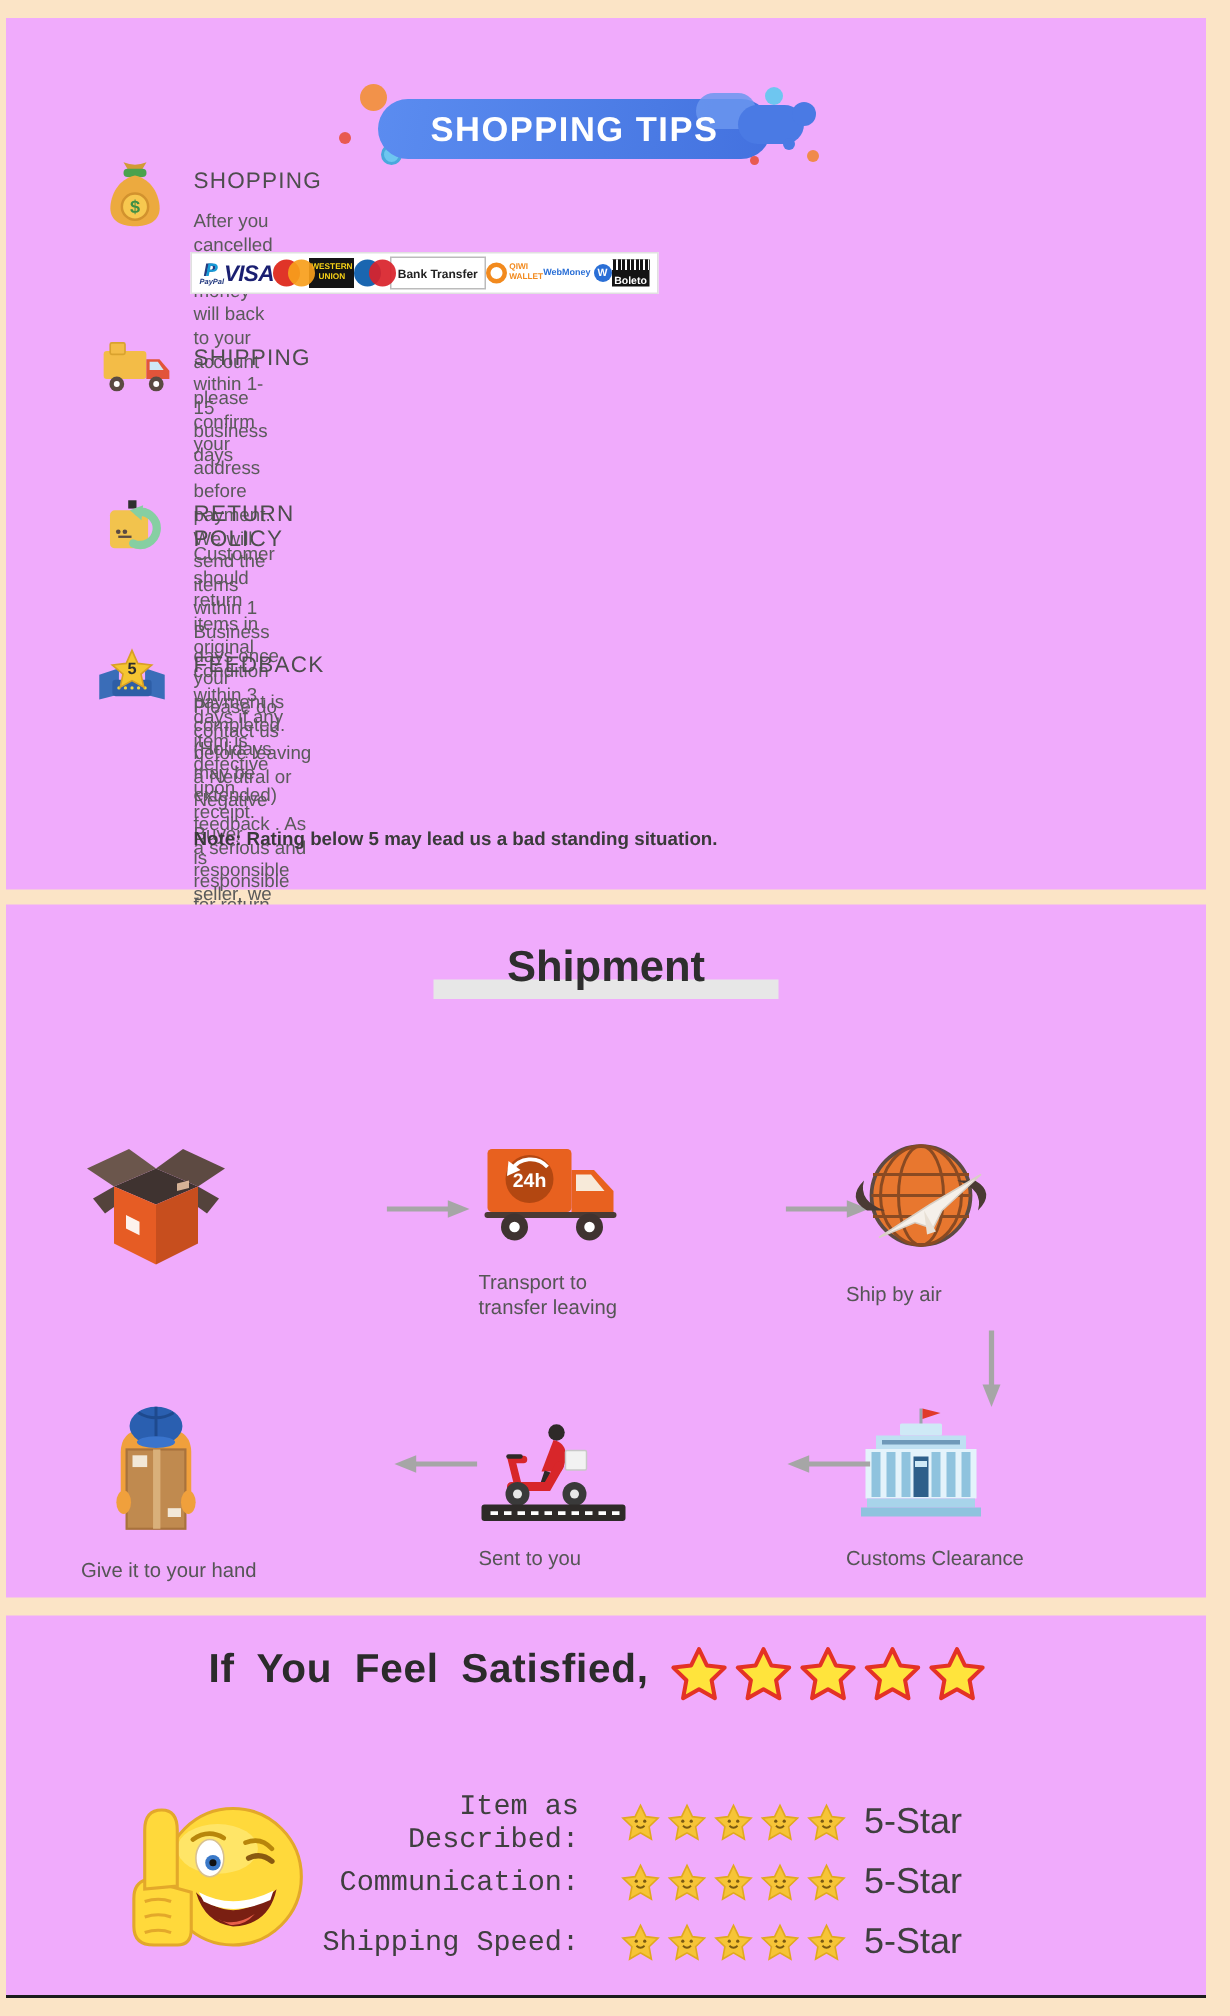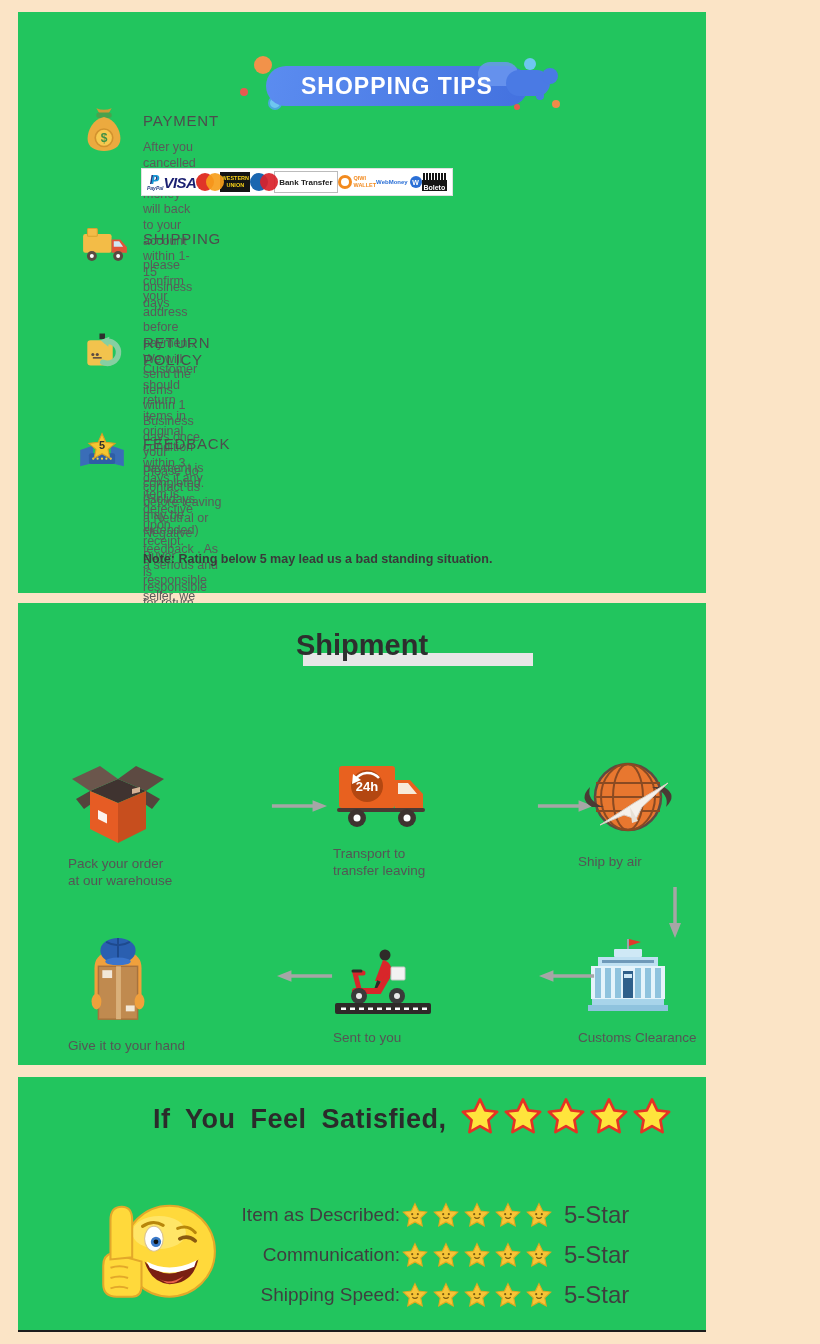--- a/index.html
+++ b/index.html
@@ -1,19 +1,19 @@
 <!DOCTYPE html>
 <html><head>
 <meta charset="utf-8">
 <style>
   * { margin:0; padding:0; box-sizing:border-box; }
   html,body { background:#fbe4c6; }
   body { font-family:"Liberation Sans","DejaVu Sans",sans-serif; }
   .page { position:relative; width:820px; height:1344px; background:#fbe4c6; overflow:hidden; }
-  .card { position:absolute; left:18px; width:688px; background:#22c55e; }
+  .card { position:absolute; left:4px; width:800px; background:#f0abfc; }
   .card1 { top:12px; height:581px; }
   .card2 { top:603px; height:462px; }
   .card3 { top:1077px; height:255px; border-bottom:2px solid #1c1c1c; }
 
   
   .banner-wrap { position:absolute; left:0; top:36px; width:100%; height:66px; }
   .banner-pill { position:absolute; left:248px; top:18px; width:262px; height:40px;
     background:linear-gradient(100deg,#5b8cf0 0%,#4a7ae4 70%,#4371df 100%);
     border-radius:22px; display:flex; align-items:center; justify-content:center; }
   .banner-pill::after{ content:""; position:absolute; right:-22px; top:4px; width:44px; height:26px;
@@ -72,28 +72,28 @@
   .ship-band { position:absolute; left:285px; top:24px; width:230px; height:13px; background:#e7e7e7; }
   .ship-title { position:relative; font-size:29px; font-weight:bold; color:#2e2e2e; font-family:"Liberation Sans",sans-serif; }
   .ship-intro { position:absolute; left:20px; top:76px; width:765px; font-size:14px; color:#444;
     line-height:19px; white-space:pre-line; }
   .step { position:absolute; width:190px; text-align:left; }
   .step-label { font-size:13.5px; color:#555; line-height:17px; white-space:pre-line; margin-top:6px; }
   .flow-arrow { position:absolute; }
 
   
   .sat-h1 { position:absolute; left:135px; top:20px; font-size:27px; font-weight:800; color:#2b2b2b;
-    letter-spacing:.5px; word-spacing:7px; display:flex; align-items:flex-end; gap:14px; }
+    letter-spacing:.5px; word-spacing:7px; display:flex; align-items:flex-start; gap:14px; }
   .sat-h2 { position:absolute; left:135px; top:62px; font-size:27px; font-weight:800; color:#2b2b2b;
     letter-spacing:.5px; word-spacing:6px; }
   .big-stars { display:flex; gap:5px; }
   .thumb-wrap { position:absolute; left:76px; top:108px; }
   .rate-rows { position:absolute; left:190px; top:118px; display:flex; flex-direction:column; }
   .rate-row { display:flex; align-items:center; height:40px; }
-  .rate-label { width:192px; text-align:right; font-size:19px; color:#3f3f3f; margin-right:2px; }
+  .rate-label { width:192px; text-align:right; font-size:19px; color:#3f3f3f; margin-right:28px;font-family:Liberation Mono, monospace; }
   .rate-stars { display:flex; gap:5px; margin-right:12px; }
   .rate-val { font-size:24px; color:#3f3f3f; }
 </style>
 </head>
 <body>
 
 <div class="page">
 
   <div class="card card1">
 
@@ -112,21 +112,21 @@
     </div>
 
     <div class="tip">
       <svg class="tip-icon" style="left:66px; top:94px;" width="40" height="46" viewBox="0 0 36 42">
         <path d="M14 7 L11 2 Q18 5 25 2 L22 7 Z" fill="#d29a35"></path>
         <rect x="11" y="6" width="14" height="5" rx="2.5" fill="#4aa24e"></rect>
         <path d="M18 10 C8 12 3 22 3 30 C3 38 10 41 18 41 C26 41 33 38 33 30 C33 22 28 12 18 10Z" fill="#ecaa3f"></path>
         <circle cx="18" cy="29" r="8" fill="#f7c84f" stroke="#d2922e" stroke-width="1.5"></circle>
         <text x="18" y="33" font-size="11" fill="#3f8f45" font-weight="bold" text-anchor="middle">$</text>
       </svg>
-      <div style="position:absolute; left:125px; top:100px;" class="tip-title">PAYMENT</div>
+      <div style="position:absolute; left:125px; top:100px;" class="tip-title">SHOPPING</div>
       <div style="position:absolute; left:125px; top:128px;" class="tip-body">After you cancelled the order, money will back to your account within 1-15 business days</div>
 
       <div class="pay-strip">
         <span class="logo lg-paypal">
           <span class="pp-p">P</span>
           <span class="pp-t">PayPal</span>
         </span>
         <span class="logo lg-visa">VISA</span>
         <span class="logo mc">
           <i class="mc-red"></i>
@@ -224,22 +224,20 @@
         <polygon points="50,26 78,38 50,50 22,38" fill="#3f3330"></polygon>
         <polygon points="22,38 4,26 32,13 50,26" fill="#6b564c"></polygon>
         <polygon points="50,26 68,13 96,26 78,38" fill="#5d4a42"></polygon>
         <polygon points="22,38 8,46 16,56 30,46" fill="#54433c"></polygon>
         <polygon points="78,38 92,46 84,56 70,46" fill="#54433c"></polygon>
         <polygon points="22,38 50,50 50,90 22,76" fill="#e65c24"></polygon>
         <polygon points="50,50 78,38 78,76 50,90" fill="#c74e1e"></polygon>
         <path d="M30 57 l9 4.5 v9 l-9 -4.5z" fill="#ffffff" opacity="0.92"></path>
         <rect x="64" y="52" width="8" height="5" fill="#f0c9a8" transform="skewY(-14 )" opacity="0.85"></rect>
       </svg>
-      <div class="step-label">Pack your order
-at our warehouse</div>
     </div>
 
     <svg class="flow-arrow" style="left:252px; top:196px;" width="58" height="14" viewBox="0 0 60 14">
       <line x1="2" y1="7" x2="46" y2="7" stroke="#a6a6a6" stroke-width="3.5"></line>
       <polygon points="59,7 44,1 44,13" fill="#a6a6a6"></polygon>
     </svg>
 
     <div class="step" style="left:315px; top:152px;">
       <svg width="100" height="80" viewBox="0 0 100 78">
         <rect x="6" y="10" width="56" height="42" rx="3" fill="#e8611f"></rect>

